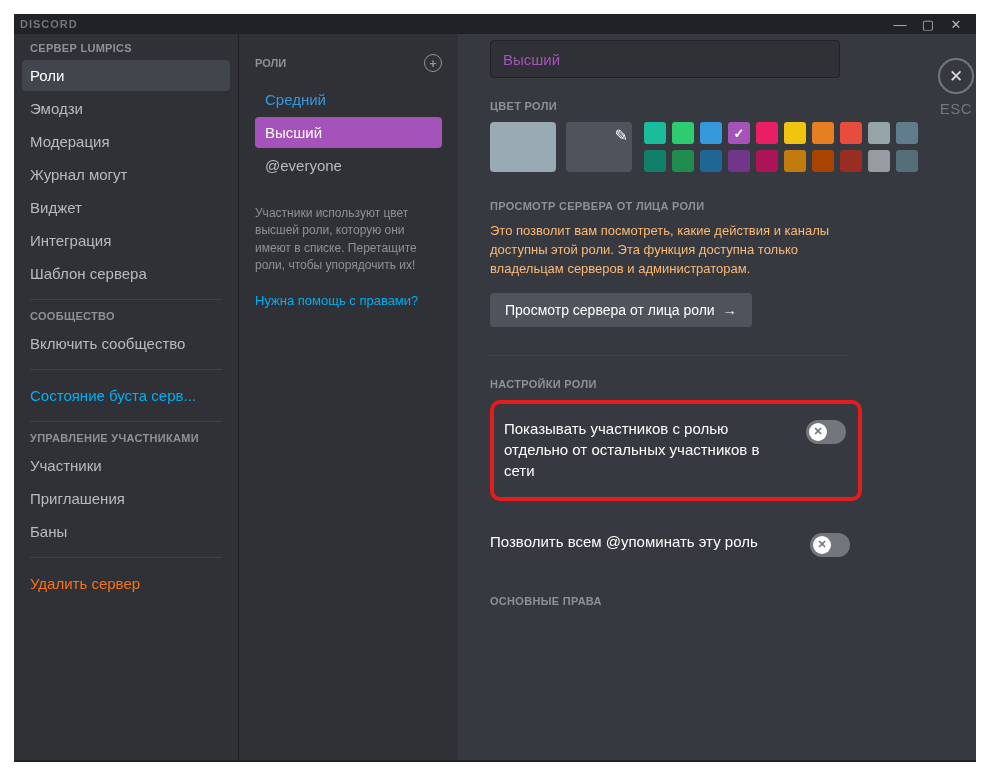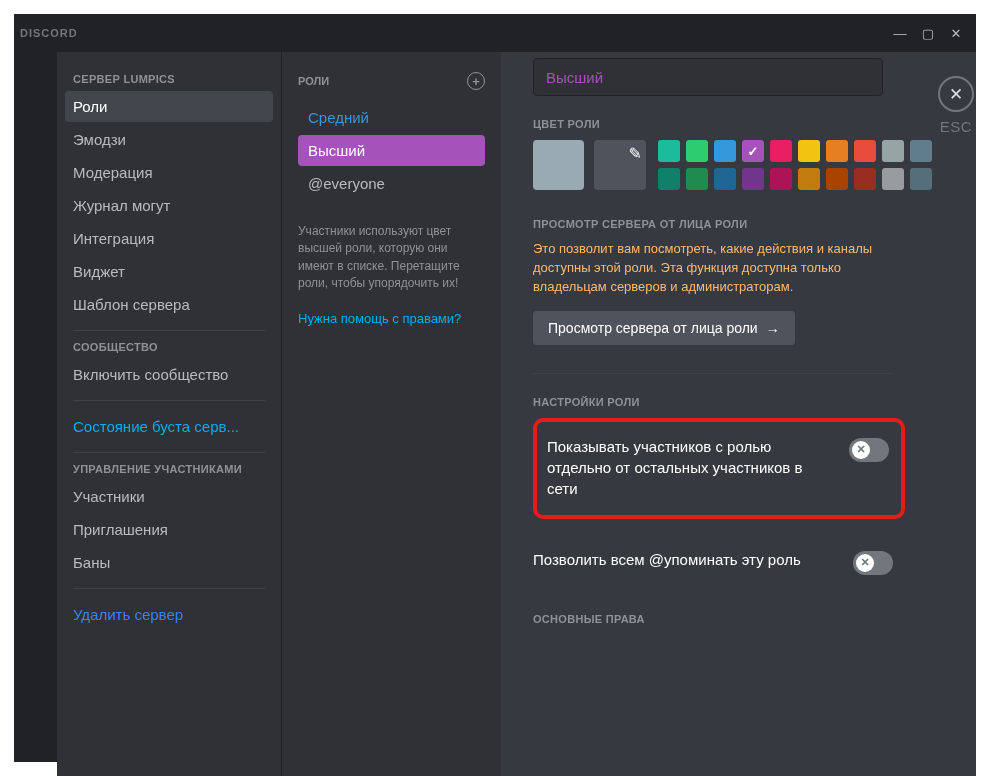--- a/index.html
+++ b/index.html
@@ -1,28 +1,28 @@
 <!DOCTYPE html>
 <html><head>
 <meta charset="utf-8">
 <style>
 * { box-sizing: border-box; margin: 0; padding: 0; }
 html, body { width: 990px; height: 776px; overflow: hidden; font-family: "Helvetica Neue", Arial, sans-serif; background: #000; }
 .outer-frame { width: 990px; height: 776px; border: 14px solid #fff; background: #202225; position: relative; }
-.titlebar { height: 38px; background: #202225; display: flex; align-items: center; padding: 0 6px; }
+.titlebar { height: 20px; background: #202225; display: flex; align-items: center; padding: 0 6px; }
 .titlebar .brand { color: #72767d; font-size: 11px; font-weight: 700; letter-spacing: 1px; }
 .titlebar .spacer { flex: 1; }
 .tb-btn { width: 28px; height: 20px; display: flex; align-items: center; justify-content: center; color: #b9bbbe; font-size: 13px; font-family: Arial, sans-serif; }
 .app { display: flex; height: calc(100% - 22px); }
-.sidebar { width: 224px; background: #2f3136; padding: 21px 8px 10px 8px; overflow: hidden; margin-left: 43px; }
+.sidebar { width: 224px; background: #2f3136; padding: 8px 8px 10px 8px; overflow: hidden; }
 .side-header { color: #8e9297; font-size: 11px; font-weight: 700; letter-spacing: .3px; padding: 0 8px 6px 8px; text-transform: uppercase; }
 .side-item { color: #b9bbbe; font-size: 15px; padding: 7px 8px; border-radius: 4px; margin-bottom: 2px; cursor: pointer; white-space: nowrap; overflow: hidden; text-overflow: ellipsis; }
 .side-item.selected { background: rgba(79,84,92,0.6); color: #fff; }
 .side-item.link { color: #00aff4; }
-.side-item.danger { color: #3b82f6; }
+.side-item.danger { color: #f97316; }
 .divider { height: 1px; background: #3f4147; margin: 10px 8px; }
 .roles-col { width: 220px; background: #2f3136; padding: 20px 16px; border-left: 1px solid #202225; }
 .roles-header { display: flex; align-items: center; justify-content: space-between; color: #8e9297; font-size: 11px; font-weight: 700; padding-bottom: 12px; }
 .plus-circle { width: 18px; height: 18px; border: 1px solid #8e9297; border-radius: 50%; display: flex; align-items: center; justify-content: center; color: #8e9297; font-size: 13px; line-height: 1; }
 .role-item { color: #b9bbbe; font-size: 15px; padding: 7px 10px; border-radius: 4px; margin-bottom: 2px; cursor: pointer; }
 .role-item.c-blue { color: #3498db; }
 .role-item.c-purple { color: #fff; }
 .role-item.selected { background: #a652bb; color: #fff; }
 .roles-help { color: #8e9297; font-size: 12px; line-height: 1.45; margin-top: 24px; }
 .roles-helplink { color: #00aff4; font-size: 13px; margin-top: 18px; cursor: pointer; }
@@ -63,22 +63,22 @@
   </div>
 
   <div class="app">
 
     <div class="sidebar">
       <div class="side-header">СЕРВЕР LUMPICS</div>
       <div class="side-item selected">Роли</div>
       <div class="side-item">Эмодзи</div>
       <div class="side-item">Модерация</div>
       <div class="side-item">Журнал могут</div>
+      <div class="side-item">Виджет</div>
       <div class="side-item">Интеграция</div>
-      <div class="side-item">Виджет</div>
       <div class="side-item">Шаблон сервера</div>
       <div class="divider"></div>
       <div class="side-header">СООБЩЕСТВО</div>
       <div class="side-item">Включить сообщество</div>
       <div class="divider"></div>
       <div class="side-item link">Состояние буста серв...</div>
       <div class="divider"></div>
       <div class="side-header">УПРАВЛЕНИЕ УЧАСТНИКАМИ</div>
       <div class="side-item">Участники</div>
       <div class="side-item">Приглашения</div>

